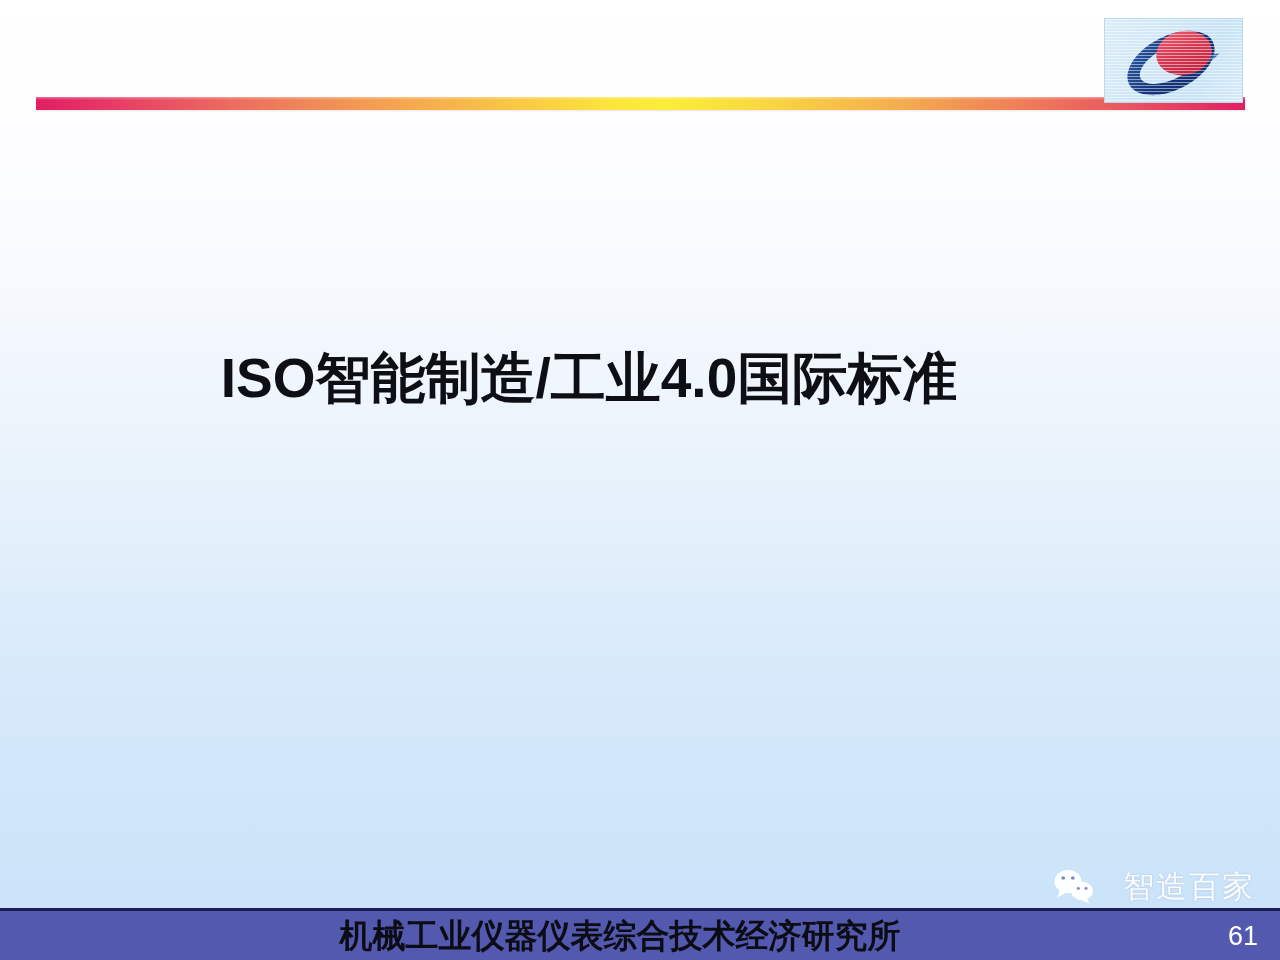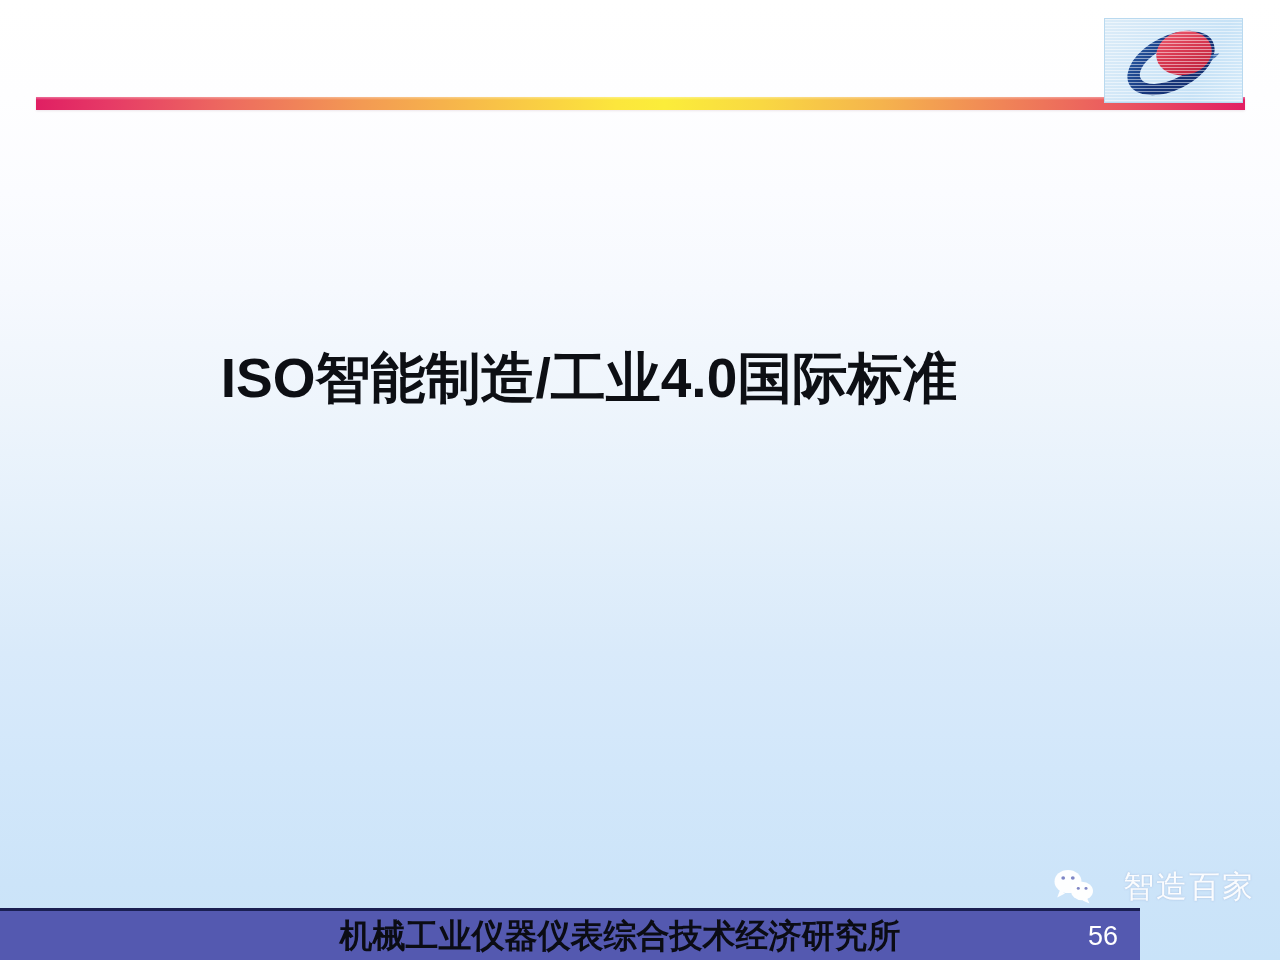--- a/index.html
+++ b/index.html
@@ -120,21 +120,21 @@
     color: #0d0f14;
     letter-spacing: 0px;
     white-space: nowrap;
   }
 
   
   .footer-band {
     position: absolute;
     left: 0;
     bottom: 0;
-    width: 1140px;
+    width: 1280px;
     height: 52px;
     background: #5459b0;
     border-top: 3px solid #1a1f52;
     box-sizing: border-box;
   }
   .footer-title {
     position: absolute;
     left: 0;
     top: 0;
     width: 1280px;
@@ -258,16 +258,16 @@
 
         <ellipse cx="25.3" cy="20.4" rx="1.55" ry="1.4" fill="#7f86c6"></ellipse>
         <ellipse cx="33" cy="20.4" rx="1.55" ry="1.4" fill="#7f86c6"></ellipse>
       </svg>
     </div>
     <span class="watermark-text">智造百家</span>
   </div>
 
   <div class="footer-band">
     <div class="footer-title">机械工业仪器仪表综合技术经济研究所</div>
-    <div class="page-number">56</div>
+    <div class="page-number">61</div>
   </div>
 
 </div>
 
 </body></html>

